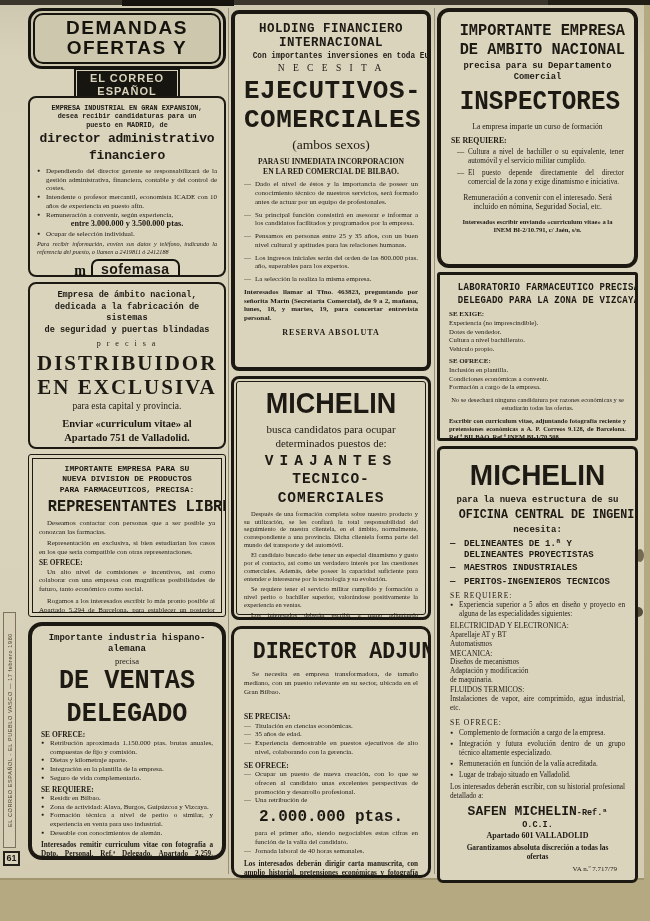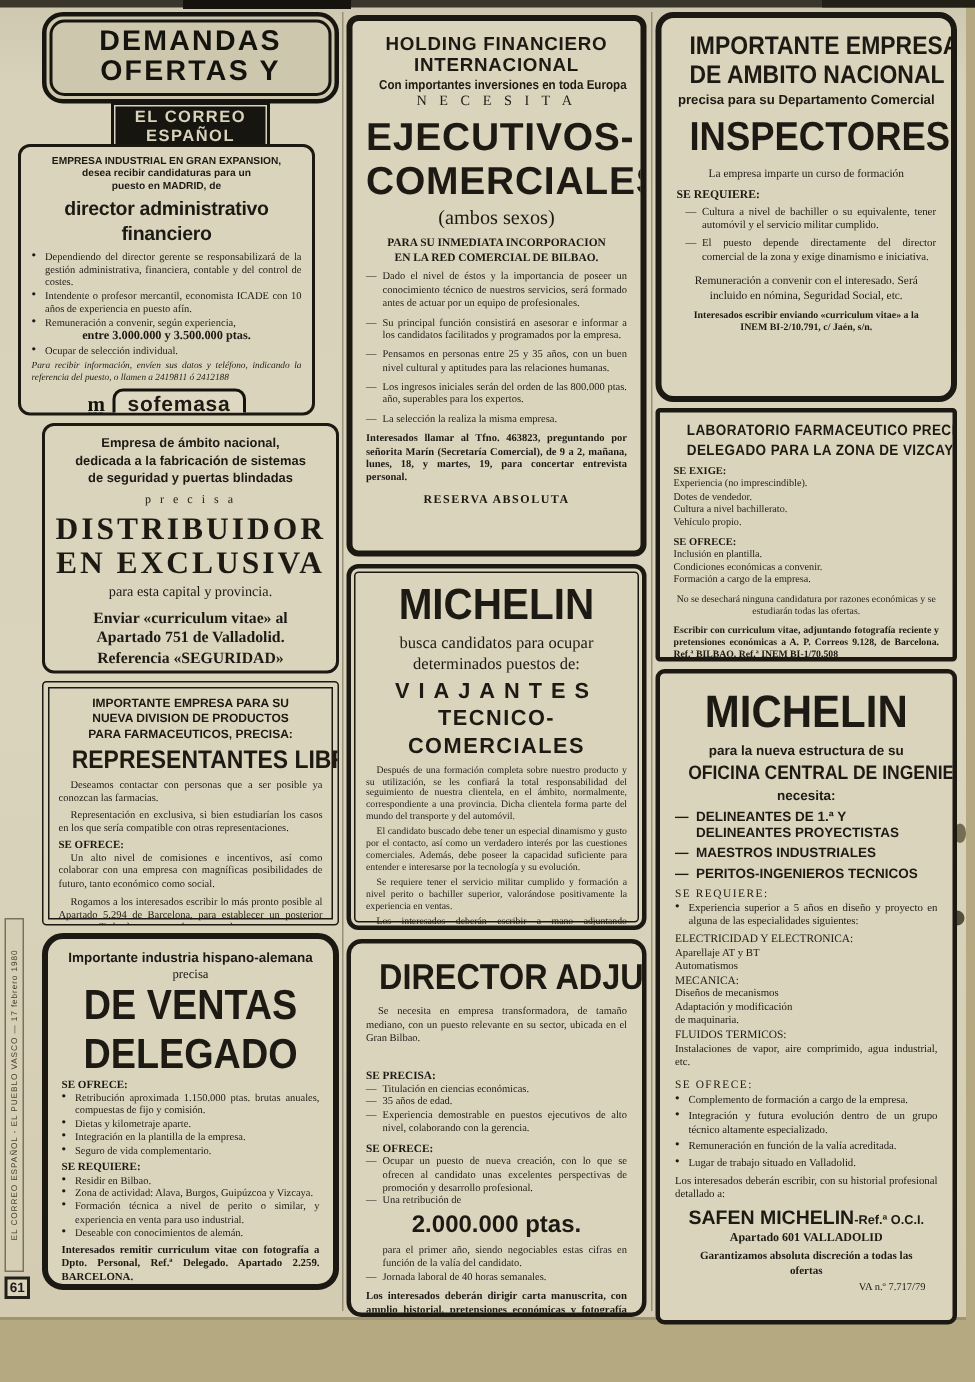--- a/index.html
+++ b/index.html
@@ -9,21 +9,21 @@
     background:linear-gradient(180deg,#cfc8b0 0%,#d9d2ba 6%,#dad4bd 55%,#d3ccb2 100%);
     border-bottom:2px solid #a0956f}
   .top-shade{position:absolute;left:0;top:0;width:650px;height:5px;background:#3a362c}
   .blob1{position:absolute;left:122px;top:0;width:112px;height:6px;background:#16130e}
   .blob2{position:absolute;left:548px;top:0;width:102px;height:5px;background:#221f17}
   .mark{position:absolute;border-radius:50%}
   .mark1{left:636px;top:549px;width:8px;height:13px;background:#756c53}
   .mark2{left:633px;top:607px;width:10px;height:10px;background:#554e3b}
   .vrule{position:absolute;width:1px;background:#978f77}
 
-  .sans{font-family:Liberation Sans, sans-serif}
+  .sans{font-family:Liberation Mono, monospace}
   .c{text-align:center}.j{text-align:justify}.r{text-align:right}
   .b{font-weight:bold}.i{font-style:italic}
   .cond{display:inline-block;transform:scaleX(.9);transform-origin:center;white-space:nowrap;width:100%}
 
   .ad{position:absolute;border:2px solid #1c1912;border-radius:8px;background:#dad4bd;
       padding:6px 7px;overflow:hidden;line-height:1.25;font-size:7px}
   .dot{position:relative;padding-left:9px}
   .dot::before{content:"●";position:absolute;left:0;top:1px;font-size:5px}
   .dash{position:relative;padding-left:11px}
   .dash::before{content:"—";position:absolute;left:0;top:0}
@@ -34,21 +34,21 @@
   .mast-inner{border:2px solid #17150f;border-radius:10px;padding:3px 2px 4px}
   .mast-line{font-family:"Liberation Sans",sans-serif;font-weight:bold;font-size:19px;line-height:1.05;
     text-align:center;letter-spacing:1.5px;color:#15130d}
   .mast-logo{width:106px;margin:-1px auto 0;background:#17150f;color:#d9d3bc;text-align:center;
     padding:2px;border:2px solid #17150f;box-shadow:inset 0 0 0 1px #d9d3bc;
     font:bold 11px/1.2 "Liberation Sans",sans-serif;letter-spacing:1px}
   .mast-tag{width:128px;margin:2px auto 0;text-align:center;font:4.5px/1.4 "Liberation Sans",sans-serif;
     color:#3c382c;border-top:2px solid #17150f;border-bottom:1px solid #55503e;padding:1px 0}
 
   
-  #ad-director{left:12px;top:96px;width:198px;height:181px;border-width:2px}
+  #ad-director{left:28px;top:96px;width:198px;height:181px;border-width:2px}
   #ad-distribuidor{left:28px;top:282px;width:198px;height:167px}
   #ad-representantes{left:28px;top:454px;width:198px;height:163px;border-width:1px;outline:1px solid #1c1912;outline-offset:-5px;border-radius:3px}
   #ad-delegado{left:28px;top:622px;width:198px;height:238px;border-width:4px;border-radius:14px}
   #ad-ejecutivos{left:231px;top:10px;width:200px;height:361px;border-width:4px}
   #ad-mich-viajantes{left:231px;top:376px;width:200px;height:244px;border-width:3px;outline:1px solid #1c1912;outline-offset:-6px}
   #ad-adjunto{left:231px;top:626px;width:200px;height:252px;border-width:3px;border-radius:10px}
   #ad-inspectores{left:437px;top:8px;width:201px;height:260px;border-width:4px;border-radius:12px}
   #ad-laboratorio{left:437px;top:272px;width:201px;height:169px;border-width:3px;border-radius:3px}
   #ad-mich-oci{left:437px;top:446px;width:201px;height:437px;border-width:3px;border-radius:6px}
 

